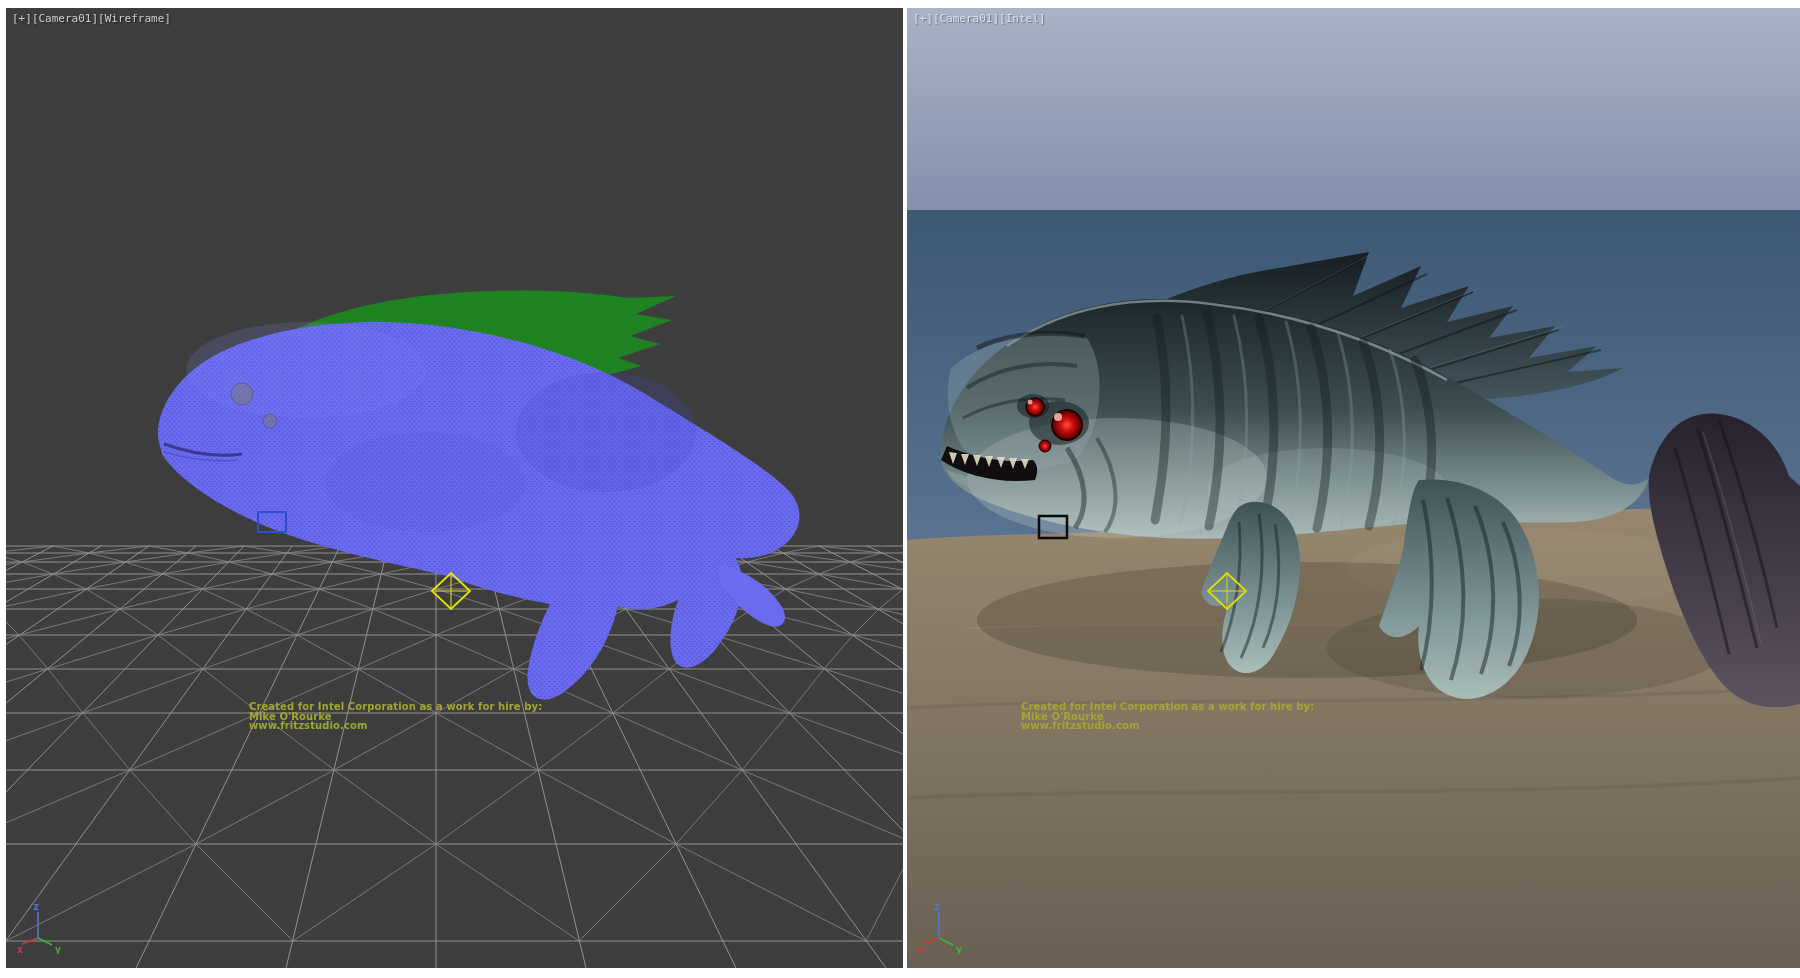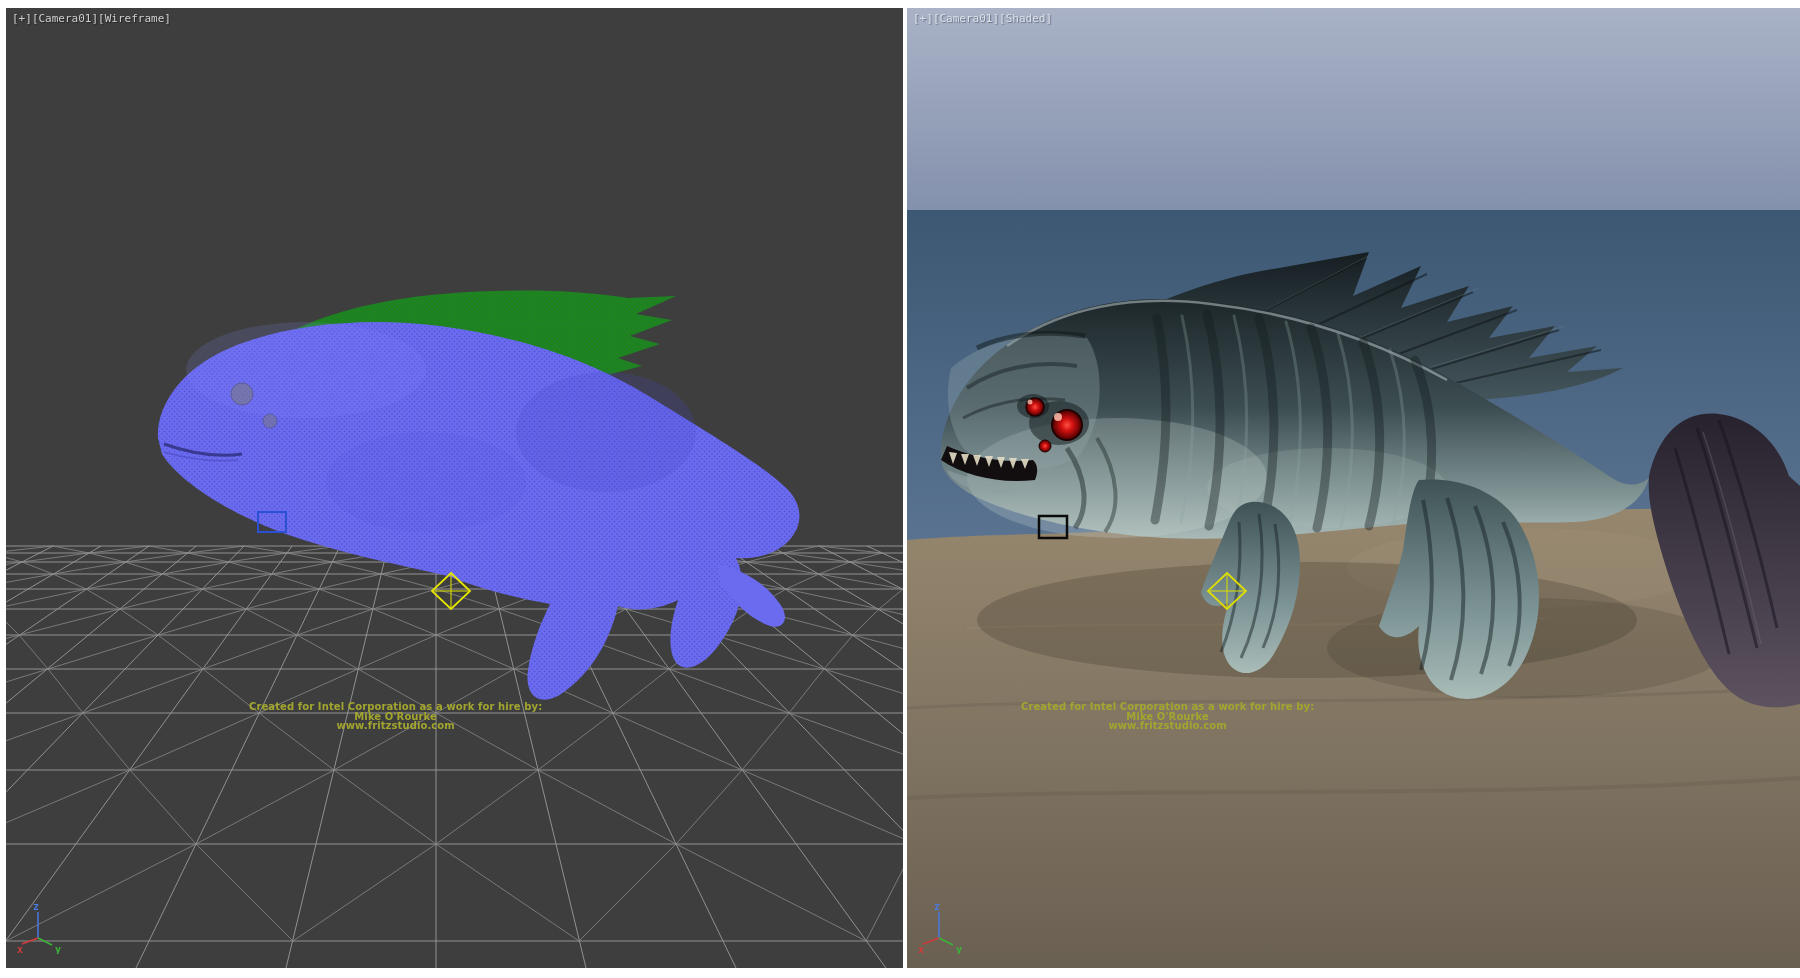--- a/index.html
+++ b/index.html
@@ -1,19 +1,19 @@
 <!DOCTYPE html>
 <html><head>
 <meta charset="utf-8">
 <style>
   * { margin:0; padding:0; box-sizing:border-box; }
   html,body { width:1800px; height:978px; background:#ffffff; overflow:hidden; }
   #stage { position:relative; width:1800px; height:978px; background:#ffffff;
            font-family:"DejaVu Sans", sans-serif; }
-  .viewport { position:absolute; top:8px; height:960px; overflow:hidden;text-align:center; }
+  .viewport { position:absolute; top:8px; height:960px; overflow:hidden; }
   #vp-left  { left:6px;   width:897px; background:#3e3e3e; }
   #vp-right { left:907px; width:893px; background:#8a93ab; }
   .scene { position:absolute; inset:0; width:100%; height:100%; display:block; }
   .vp-label { position:absolute; top:4px; left:6px; z-index:6;
               font-family:"DejaVu Sans Mono", monospace; font-size:11px;
               color:#cfcfcf; text-shadow:1px 1px 1px rgba(0,0,0,.45); }
   .vp-label span { cursor:pointer; }
   #vp-right .vp-label { color:#dde1e9; text-shadow:1px 1px 1px rgba(40,50,70,.5); }
   .watermark { position:absolute; z-index:5; font-family:"DejaVu Sans", sans-serif;
                font-weight:bold; font-size:10px; line-height:9.5px;
@@ -251,21 +251,21 @@
         <rect x="132" y="508" width="28" height="22" fill="none" stroke="#0b0b0b" stroke-width="2.5"></rect>
       </g>
 
       <g stroke="#dede00" fill="none">
         <polygon points="320,565 339,583 320,601 301,583" stroke-width="1.8"></polygon>
         <line x1="301" y1="583" x2="339" y2="583" stroke-width="1"></line>
         <line x1="320" y1="565" x2="320" y2="601" stroke-width="1"></line>
       </g>
     </svg>
 
-    <div class="vp-label"><span>[+]</span><span>[Camera01]</span><span>[Shaded]</span></div>
+    <div class="vp-label"><span>[+]</span><span>[Camera01]</span><span>[Intel]</span></div>
 
     <div class="watermark">
       <div>Created for Intel Corporation as a work for hire by:</div>
       <div>Mike O'Rourke</div>
       <div>www.fritzstudio.com</div>
     </div>
 
     <svg class="tripod" width="48" height="54" viewBox="0 0 48 54">
       <line x1="22" y1="38" x2="22" y2="12" stroke="#4a7ae0" stroke-width="1.5"></line>
       <text x="17" y="10" class="ax ax-z">z</text>

